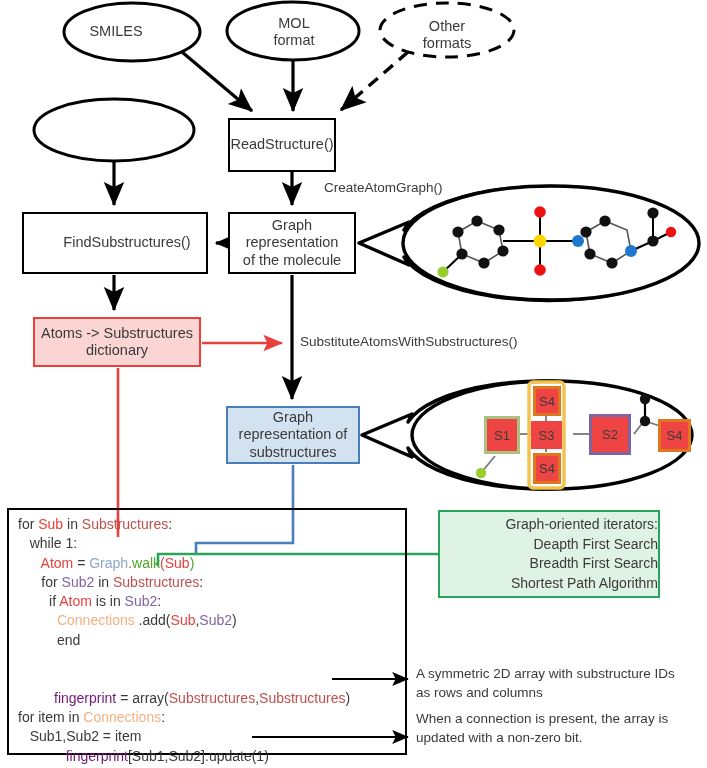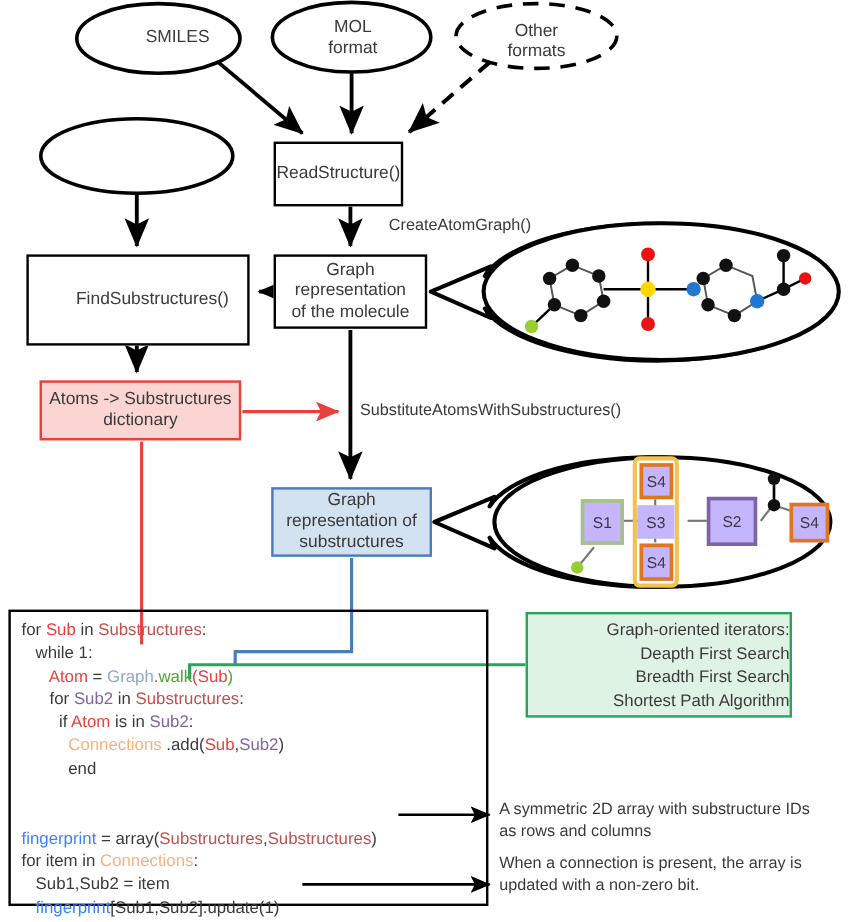--- a/index.html
+++ b/index.html
@@ -63,21 +63,21 @@
     color: #3a3a3a;
     white-space: pre;
     z-index: 6;
   }
   .red  { color: #e8413c; }
   .dkred{ color: #c0504d; }
   .purp { color: #8064a2; }
   .blu  { color: #8aa9c8; }
   .grn  { color: #4ea72e; }
   .tan  { color: #f4b183; }
-  .olv  { color: #3b82f6; }
+  .olv  { color: #701a75; margin-left: 36px; }
   .blk  { color: #3a3a3a; }
   
   #iterators-box {
     position: absolute;
     left: 438px;
     top: 510px;
     width: 222px;
     height: 88px;
     box-sizing: border-box;
     border: 2.5px solid #27a65b;
@@ -115,36 +115,36 @@
   }
   #box-readstructure {
     left: 228px; top: 118px; width: 108px; height: 54px;
     border: 2.5px solid #000; background: #fff;
   }
   #box-graphmol {
     left: 228px; top: 212px; width: 128px; height: 62px;
     border: 2.5px solid #000; background: #fff;
   }
   #box-findsubs {
-    left: 22px; top: 212px; width: 186px; height: 76px;
+    left: 22px; top: 212px; width: 186px; height: 62px;
     border: 2.5px solid #000; background: #fff; padding-left: 24px;
   }
   #box-atomsdict {
     left: 33px; top: 317px; width: 168px; height: 50px;
     border: 2px solid #e8413c; background: #fbd5d4;
   }
   #box-graphsub {
     left: 226px; top: 406px; width: 134px; height: 58px;
     border: 2px solid #4a7ebb; background: #d3e2f1;
   }
   
   .sbox {
     position: absolute;
     box-sizing: border-box;
-    background: #c4b5fd;
+    background: #ef4444;
     display: flex;
     align-items: center;
     justify-content: center;
     font-size: 13px;
     color: #3a3a3a;
   }
 </style>
 </head>
 <body>
 
@@ -254,21 +254,21 @@
       <circle cx="645" cy="421" r="5.2" fill="#111"></circle>
       <circle cx="481" cy="473" r="5.2" fill="#9acd32"></circle>
 
       <rect x="529" y="382" width="35" height="106" rx="4" fill="none" stroke="#f2c14e" stroke-width="3.4"></rect>
     </g>
 
     <path d="M332,679 L408,679" fill="none" stroke="#000000" stroke-width="2.2" marker-end="url(#arrowBlack)"></path>
     <path d="M252,737 L408,737" fill="none" stroke="#000000" stroke-width="2.2" marker-end="url(#arrowBlack)"></path>
   </svg>
 
-  <div class="node-text ellipse-label" style="left:80px;top:10px;width:136px;height:44px;white-space:pre-line;">SMILES</div>
+  <div class="node-text ellipse-label" style="left:48px;top:10px;width:136px;height:44px;white-space:pre-line;">SMILES</div>
 
   <div class="node-text ellipse-label" style="left:236px;top:9px;width:116px;height:46px;white-space:pre-line;">MOL
 format</div>
 
   <div class="node-text ellipse-label" style="left:392px;top:12px;width:110px;height:46px;white-space:pre-line;">Other
 formats</div>
 
 
   <div class="proc-box" id="box-readstructure">
     <span>ReadStructure()</span>

